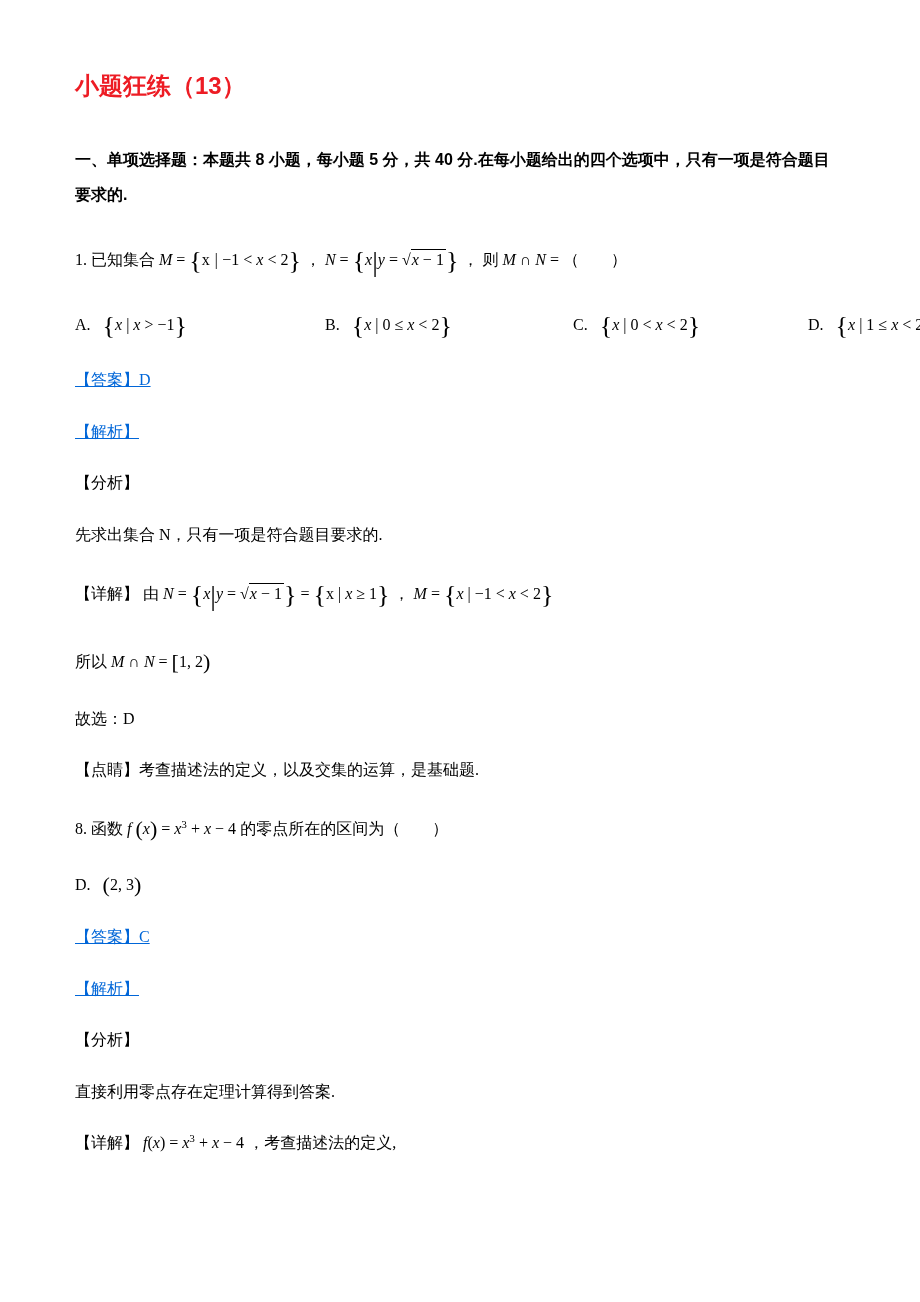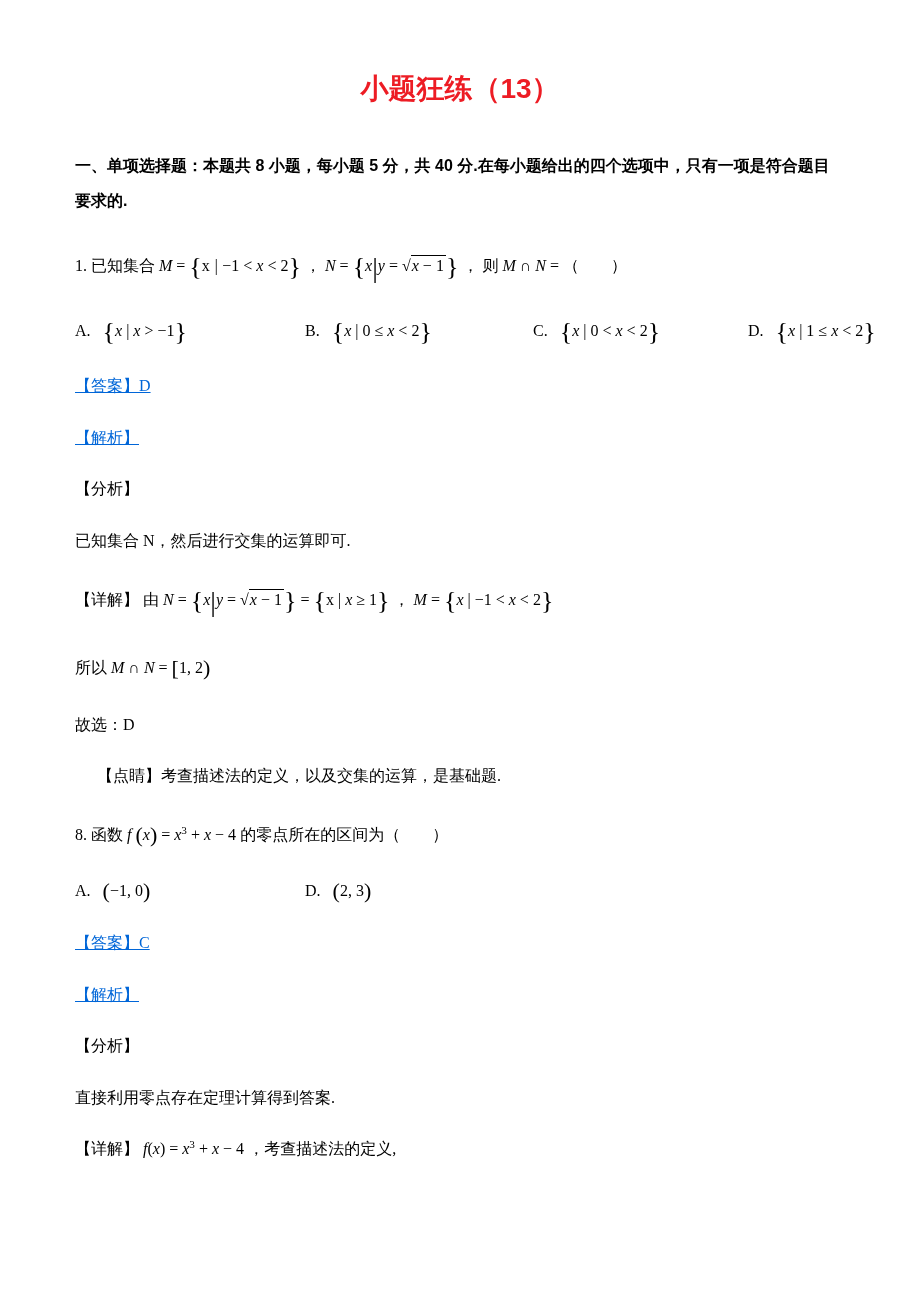--- a/index.html
+++ b/index.html
@@ -6,43 +6,43 @@
     body {
       width: 920px;
       min-height: 1302px;
       background: #fff;
       font-family: "SimSun", "宋体", serif;
       font-size: 16px;
       color: #000;
       padding: 70px 75px 40px 75px;
     }
     .title {
-      text-align: center;
       color: #ed1c24;
       font-family: "SimHei", "黑体", sans-serif;
       font-weight: bold;
-      font-size: 28px;
+      font-size: 24px;
       margin-bottom: 40px;
     }
     .section-header {
       font-family: "SimHei", "黑体", sans-serif;
       font-weight: bold;
       line-height: 2.2;
       margin-bottom: 28px;
     }
     .line {
       line-height: 1.6;
       margin-bottom: 26px;
     }
     .options {
       display: flex;
       flex-wrap: nowrap;
       align-items: flex-start;
       margin-bottom: 26px;
       font-family: "Times New Roman", serif;
+      gap: 20px;
     }
     .opt { flex: 0 0 auto; white-space: nowrap; }
     .opt.a { width: 230px; }
     .opt.b { width: 220px; }
     .opt.c { width: 215px; margin-left: 8px; }
     .opt.d { }
     .opt-label {
       font-family: "SimSun", "宋体", serif;
       margin-right: 8px;
     }
@@ -112,21 +112,21 @@
 </div>
 
 <div class="line blue">
   <span>【答案】</span><span style="font-family:'Times New Roman',serif;">D</span>
 </div>
 
 <div class="line blue">【解析】</div>
 
 <div class="line" style="font-family:'SimHei',sans-serif;">【分析】</div>
 
-<div class="line">已知集合 N，然后进行交集的运算即可.</div>
+<div class="line">先求出集合 N，只有一项是符合题目要求的.</div>
 
 <div class="line">
   <span style="font-family:'SimHei',sans-serif;">【详解】</span>
   <span>由 </span>
   <span class="math">
     <span>N</span><span class="rm"> = </span><span class="brace">{</span>x<span style="font-size:28px;font-style:normal;vertical-align:-6px;">|</span>y<span class="rm"> = </span><span class="bar"><span class="sqrt-sign">√</span><span class="sqrt-arg">x<span class="rm"> − 1</span></span></span><span class="brace">}</span>
     <span class="rm"> = </span><span class="brace">{</span><span class="rm">x | </span>x<span class="rm"> ≥ 1</span><span class="brace">}</span>
   </span>
   <span>， </span>
   <span class="math">
@@ -135,34 +135,30 @@
 </div>
 
 <div class="line">
   <span>所以 </span>
   <span class="math">M <span class="rm">∩</span> N<span class="rm"> = </span><span class="rm"><span class="big-paren">[</span>1, 2<span class="big-paren">)</span></span></span>
 </div>
 
 <div class="line">故选：D</div>
 
 <div class="line">
-  <span style="font-family:Liberation Mono, monospace;margin-left:22px;">【点睛】</span><span>考查描述法的定义，以及交集的运算，是基础题.</span>
+  <span style="font-family:Liberation Mono, monospace;">【点睛】</span><span>考查描述法的定义，以及交集的运算，是基础题.</span>
 </div>
 
 <div class="line">
   <span>8. 函数 </span>
   <span class="math">f<span class="p-op"> </span><span class="big-paren">(</span>x<span class="big-paren">)</span><span class="rm"> = </span>x<sup>3</sup><span class="rm"> + </span>x<span class="rm"> − 4</span></span>
   <span> 的零点所在的区间为（　　）</span>
 </div>
 
 <div class="options">
-  <div class="opt a">
-    <span class="opt-label">A.</span>
-    <span class="math rm"><span class="big-paren">(</span>−1, 0<span class="big-paren">)</span></span>
-  </div>
   <div class="opt d">
     <span class="opt-label">D.</span>
     <span class="math rm"><span class="big-paren">(</span>2, 3<span class="big-paren">)</span></span>
   </div>
 </div>
 
 <div class="line blue">
   <span>【答案】</span><span style="font-family:'Times New Roman',serif;">C</span>
 </div>
 

